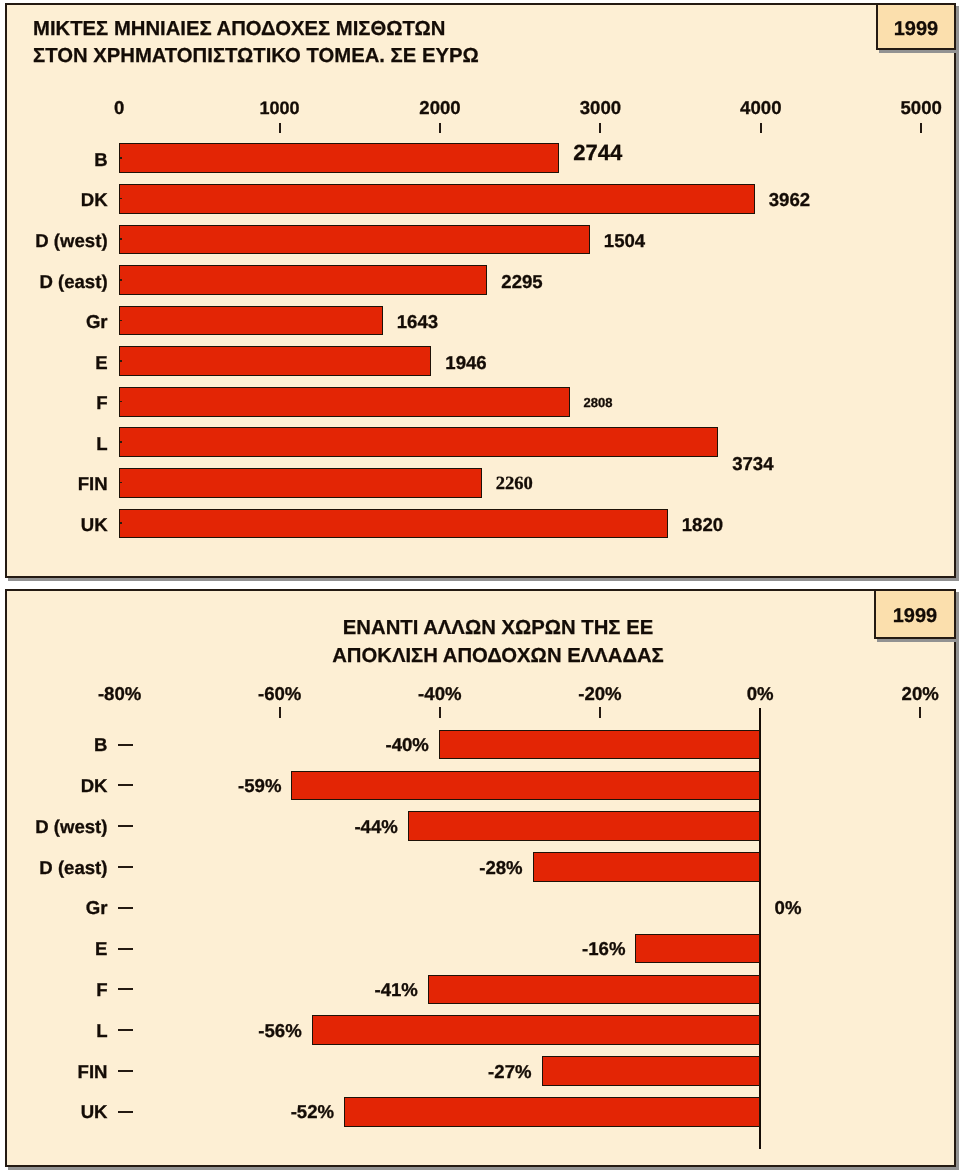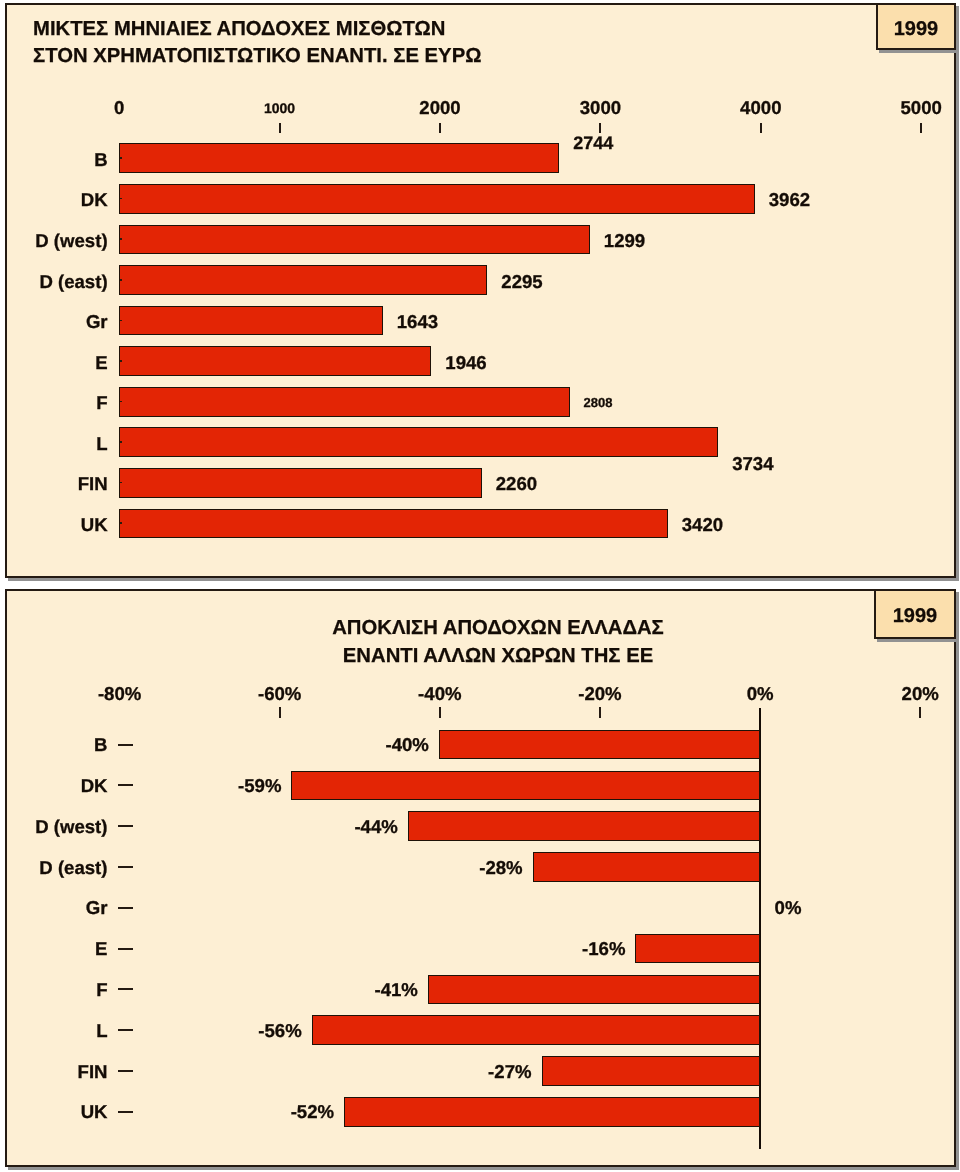--- a/index.html
+++ b/index.html
@@ -36,29 +36,29 @@
 </head>
 <body>
 
 <div class="page">
 
   <div class="panel-shadow" id="p1shadow" style="left: 8px; top: 6px; width: 951px; height: 575px;"></div>
   <div class="panel" id="panel1" style="left: 5px; top: 3px; width: 951px; height: 575px;"></div>
 
   <div class="title" id="c1title" style="left: 33px; top: 16px; width: 924px; font-size: 20.3px; line-height: 27.2px; text-align: left;">
     <div>ΜΙΚΤΕΣ ΜΗΝΙΑΙΕΣ ΑΠΟΔΟΧΕΣ ΜΙΣΘΩΤΩΝ</div>
-    <div>ΣΤΟΝ ΧΡΗΜΑΤΟΠΙΣΤΩΤΙΚΟ ΕΝΑΝΤΙ. ΣΕ ΕΥΡΩ</div>
+    <div>ΣΤΟΝ ΧΡΗΜΑΤΟΠΙΣΤΩΤΙΚΟ ΤΟΜΕΑ. ΣΕ ΕΥΡΩ</div>
   </div>
 
   <div class="badge-shadow" id="b1shadow" style="left: 879px; top: 6px; width: 80px; height: 47px;"></div>
   <div class="badge" id="badge1" style="left: 876px; top: 3px; width: 80px; height: 47px; font-size: 20px; line-height: 48px;">1999</div>
 
   <div id="c1axis">
       <div class="axlabel" style="font-size: 18.6px; line-height: 20px; left: 49.2px; top: 97.5px; width: 140px;">0</div>
-      <div class="axlabel" style="font-size: 14px; line-height: 20px; left: 209.6px; top: 97.5px; width: 140px;">1000</div>
+      <div class="axlabel" style="font-size: 18px; line-height: 20px; left: 209.6px; top: 97.5px; width: 140px;">1000</div>
       <div class="tick" style="left: 278.6px; top: 122.5px; height: 10px;"></div>
       <div class="axlabel" style="font-size: 18.6px; line-height: 20px; left: 370px; top: 97.5px; width: 140px;">2000</div>
       <div class="tick" style="left: 439px; top: 122.5px; height: 10px;"></div>
       <div class="axlabel" style="font-size: 18.6px; line-height: 20px; left: 530.4px; top: 97.5px; width: 140px;">3000</div>
       <div class="tick" style="left: 599.4px; top: 122.5px; height: 10px;"></div>
       <div class="axlabel" style="font-size: 18.6px; line-height: 20px; left: 690.8px; top: 97.5px; width: 140px;">4000</div>
       <div class="tick" style="left: 759.8px; top: 122.5px; height: 10px;"></div>
       <div class="axlabel" style="font-size: 18.6px; line-height: 20px; left: 851.2px; top: 97.5px; width: 140px;">5000</div>
       <div class="tick" style="left: 920.2px; top: 122.5px; height: 10px;"></div>
     </div>
@@ -70,56 +70,56 @@
       <div class="catlabel" style="font-size: 18.6px; left: 0px; width: 107.6px; line-height: 20px; top: 312.08px;">Gr</div>
       <div class="catlabel" style="font-size: 18.6px; left: 0px; width: 107.6px; line-height: 20px; top: 352.65px;">E</div>
       <div class="catlabel" style="font-size: 18.6px; left: 0px; width: 107.6px; line-height: 20px; top: 393.22px;">F</div>
       <div class="catlabel" style="font-size: 18.6px; left: 0px; width: 107.6px; line-height: 20px; top: 433.79px;">L</div>
       <div class="catlabel" style="font-size: 18.6px; left: 0px; width: 107.6px; line-height: 20px; top: 474.36px;">FIN</div>
       <div class="catlabel" style="font-size: 18.6px; left: 0px; width: 107.6px; line-height: 20px; top: 514.93px;">UK</div>
     </div>
   <div id="c1bars">
       <div class="bar" style="left: 119.2px; width: 440.138px; top: 143.4px; height: 29.8px;"></div>
       <div class="stub" style="left: 119.7px; top: 157.3px;"></div>
-      <div class="vallabel" style="font-size: 18px; line-height: 20px; top: 133px; left: 573.338px;">2744</div>
+      <div class="vallabel" style="font-size: 22px; line-height: 20px; top: 143px; left: 573.338px;">2744</div>
       <div class="bar" style="left: 119.2px; width: 635.505px; top: 183.97px; height: 29.8px;"></div>
       <div class="stub" style="left: 119.7px; top: 197.87px;"></div>
       <div class="vallabel" style="font-size: 18.6px; line-height: 20px; top: 190.37px; left: 768.705px;">3962</div>
       <div class="bar" style="left: 119.2px; width: 470.614px; top: 224.54px; height: 29.8px;"></div>
       <div class="stub" style="left: 119.7px; top: 238.44px;"></div>
-      <div class="vallabel" style="font-size: 18.6px; line-height: 20px; top: 230.94px; left: 603.814px;">1299</div>
+      <div class="vallabel" style="font-size: 18.6px; line-height: 20px; top: 230.94px; left: 603.814px;">1504</div>
       <div class="bar" style="left: 119.2px; width: 368.118px; top: 265.11px; height: 29.8px;"></div>
       <div class="stub" style="left: 119.7px; top: 279.01px;"></div>
       <div class="vallabel" style="font-size: 18.6px; line-height: 20px; top: 271.51px; left: 501.318px;">2295</div>
       <div class="bar" style="left: 119.2px; width: 263.537px; top: 305.68px; height: 29.8px;"></div>
       <div class="stub" style="left: 119.7px; top: 319.58px;"></div>
       <div class="vallabel" style="font-size: 18.6px; line-height: 20px; top: 312.08px; left: 396.737px;">1643</div>
       <div class="bar" style="left: 119.2px; width: 312.138px; top: 346.25px; height: 29.8px;"></div>
       <div class="stub" style="left: 119.7px; top: 360.15px;"></div>
       <div class="vallabel" style="font-size: 18.6px; line-height: 20px; top: 352.65px; left: 445.338px;">1946</div>
       <div class="bar" style="left: 119.2px; width: 450.403px; top: 386.82px; height: 29.8px;"></div>
       <div class="stub" style="left: 119.7px; top: 400.72px;"></div>
       <div class="vallabel" style="font-size: 13px; line-height: 20px; top: 393.22px; left: 583.603px;">2808</div>
       <div class="bar" style="left: 119.2px; width: 598.934px; top: 427.39px; height: 29.8px;"></div>
       <div class="stub" style="left: 119.7px; top: 441.29px;"></div>
       <div class="vallabel" style="font-size: 18.6px; line-height: 20px; top: 433.79px; left: 732.134px; margin-top: 20px;">3734</div>
       <div class="bar" style="left: 119.2px; width: 362.504px; top: 467.96px; height: 29.8px;"></div>
       <div class="stub" style="left: 119.7px; top: 481.86px;"></div>
-      <div class="vallabel" style="font-size: 18.6px; line-height: 20px; top: 474.36px; left: 495.704px;">2260</div>
+      <div class="vallabel" style="font-size: 18.6px; line-height: 20px; top: 474.36px; left: 495.704px; font-family: Liberation Serif, serif;">2260</div>
       <div class="bar" style="left: 119.2px; width: 548.568px; top: 508.53px; height: 29.8px;"></div>
       <div class="stub" style="left: 119.7px; top: 522.43px;"></div>
-      <div class="vallabel" style="font-size: 18.6px; line-height: 20px; top: 514.93px; left: 681.768px;">3420</div>
+      <div class="vallabel" style="font-size: 18.6px; line-height: 20px; top: 514.93px; left: 681.768px;">1820</div>
     </div>
 
   <div class="panel-shadow" id="p2shadow" style="left: 8px; top: 592px; width: 951px; height: 578px;"></div>
   <div class="panel" id="panel2" style="left: 5px; top: 589px; width: 951px; height: 578px;"></div>
 
   <div class="title" id="c2title" style="left: 36px; top: 615px; width: 924px; font-size: 20.3px; line-height: 27.9px; text-align: center;">
+    <div>ΕΝΑΝΤΙ ΑΛΛΩΝ ΧΩΡΩΝ ΤΗΣ ΕΕ</div>
     <div>ΑΠΟΚΛΙΣΗ ΑΠΟΔΟΧΩΝ ΕΛΛΑΔΑΣ</div>
-    <div>ΕΝΑΝΤΙ ΑΛΛΩΝ ΧΩΡΩΝ ΤΗΣ ΕΕ</div>
   </div>
 
   <div class="badge-shadow" id="b2shadow" style="left: 877px; top: 592px; width: 82px; height: 50px;"></div>
   <div class="badge" id="badge2" style="left: 874px; top: 589px; width: 82px; height: 50px; font-size: 20px; line-height: 50px;">1999</div>
 
   <div id="c2axis">
       <div class="axlabel" style="font-size: 18.6px; line-height: 20px; left: 49.6px; top: 683.5px; width: 140px;">-80%</div>
       <div class="axlabel" style="font-size: 18.6px; line-height: 20px; left: 209.72px; top: 683.5px; width: 140px;">-60%</div>
       <div class="tick" style="left: 278.72px; top: 707px; height: 10.5px;"></div>
       <div class="axlabel" style="font-size: 18.6px; line-height: 20px; left: 369.84px; top: 683.5px; width: 140px;">-40%</div>

